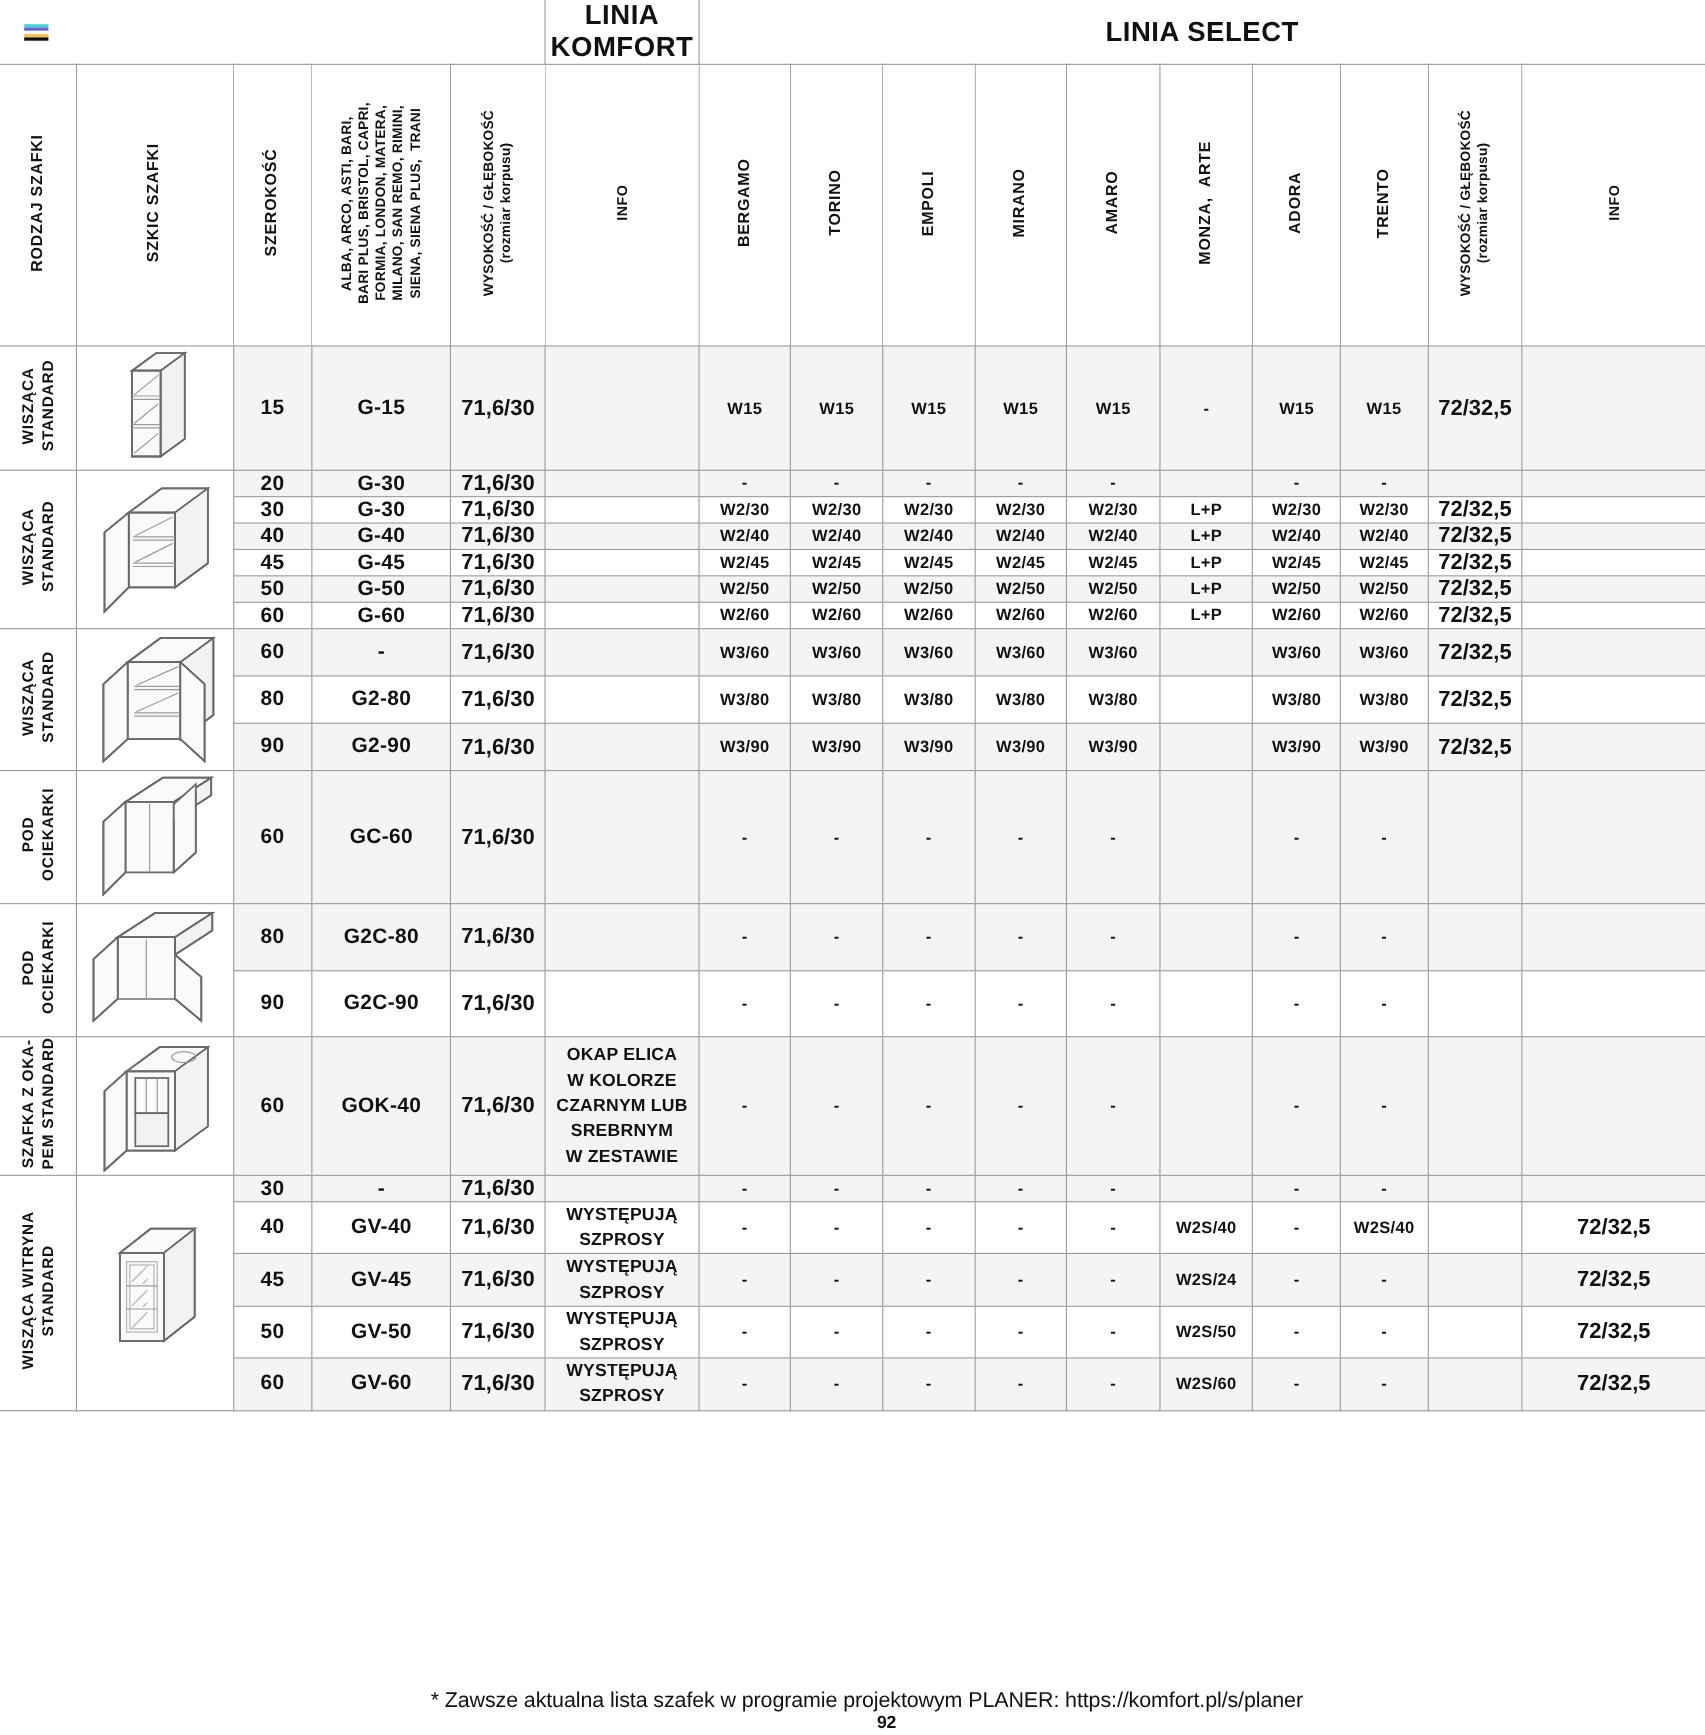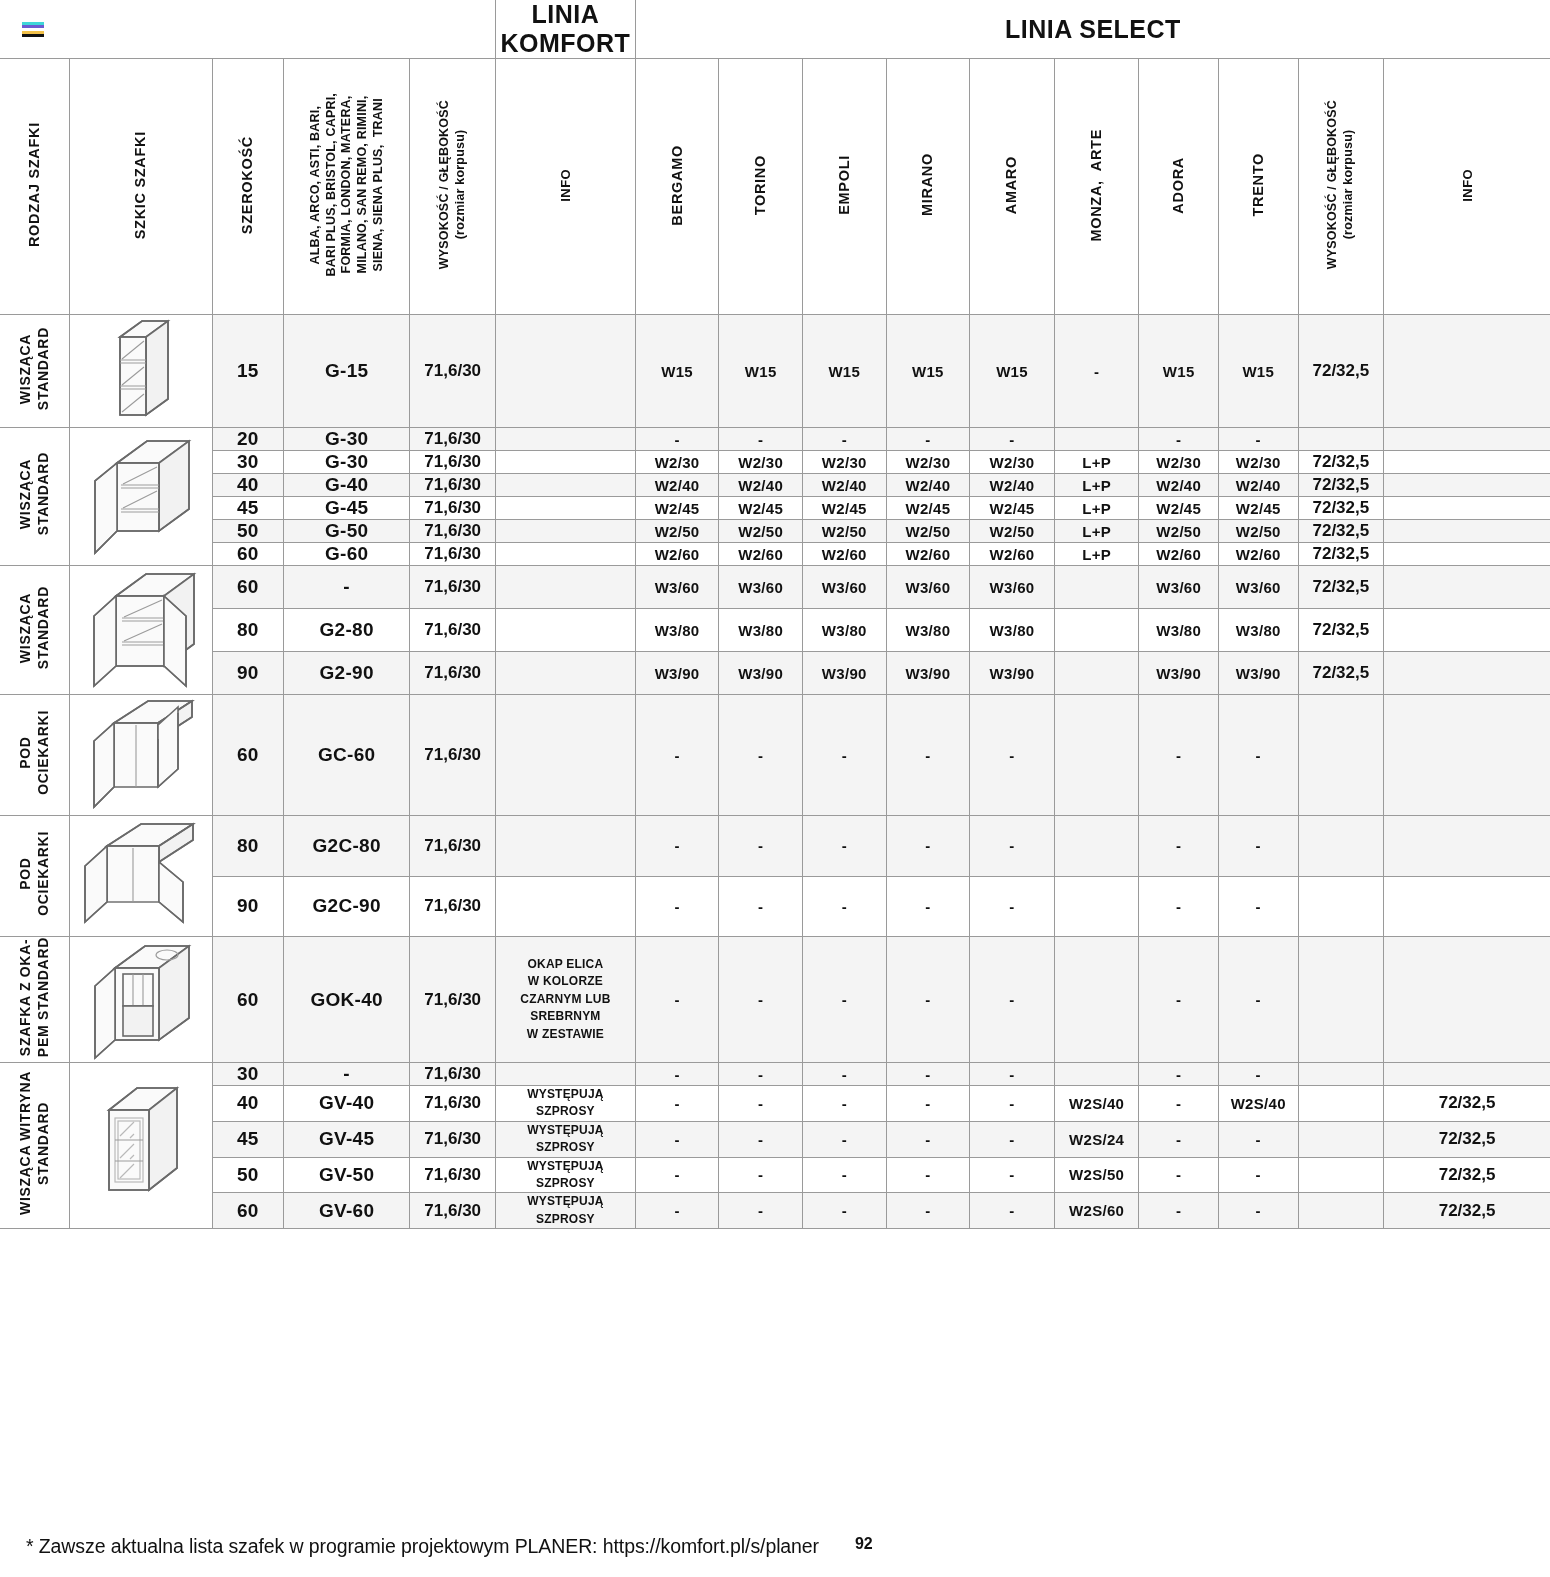--- a/index.html
+++ b/index.html
@@ -72,22 +72,22 @@
 
   
   td.typ {
     font-size:14px;
     letter-spacing:.8px;
     line-height:1.35;
   }
   td.sketch { background:#ffffff; }
   td.val { font-size:19px; letter-spacing:.3px; }
   td.val.sm { font-size:15px; }
-  td.val.xs { font-size:17px; letter-spacing:0; }
-  td.info { font-size:12px; line-height:1.45; letter-spacing:.2px; }
+  td.val.xs { font-size:20px; letter-spacing:0; }
+  td.info { font-size:16px; line-height:1.45; letter-spacing:.2px; }
 
   
   tr.z td { background:#f4f4f4; }
   tr.z td.sketch, tr.z td.typ { background:#ffffff; }
   tr.w td { background:#ffffff; }
 
   
   .skt { display:block; margin:0 auto; }
   .skt .f  { fill:#f2f2f2; stroke:#6a6a6a; stroke-width:1.6; }
   .skt .f2 { fill:#fafafa; stroke:#6a6a6a; stroke-width:1.6; }
@@ -95,25 +95,27 @@
   .skt .thin { stroke:#9b9b9b; stroke-width:1.1; fill:none; }
   .skt .gls { fill:none; stroke:#b9b9b9; stroke-width:1.2; }
 
   
   .footer {
     position:absolute;
     left:0; bottom:8px;
     width:1550px;
     height:34px;
     display:flex;
+    align-items:center;
     padding-left:26px;
     font-size:19.5px;
     font-weight:normal;
     color:#111;
     letter-spacing:-.1px;
+    flex-direction:column;
   }
   .footer .pg { margin-left:36px; font-weight:bold; font-size:16px; }
 </style>
 </head>
 <body>
 
 <div class="page">
 
   <table class="cat">
     <colgroup>

